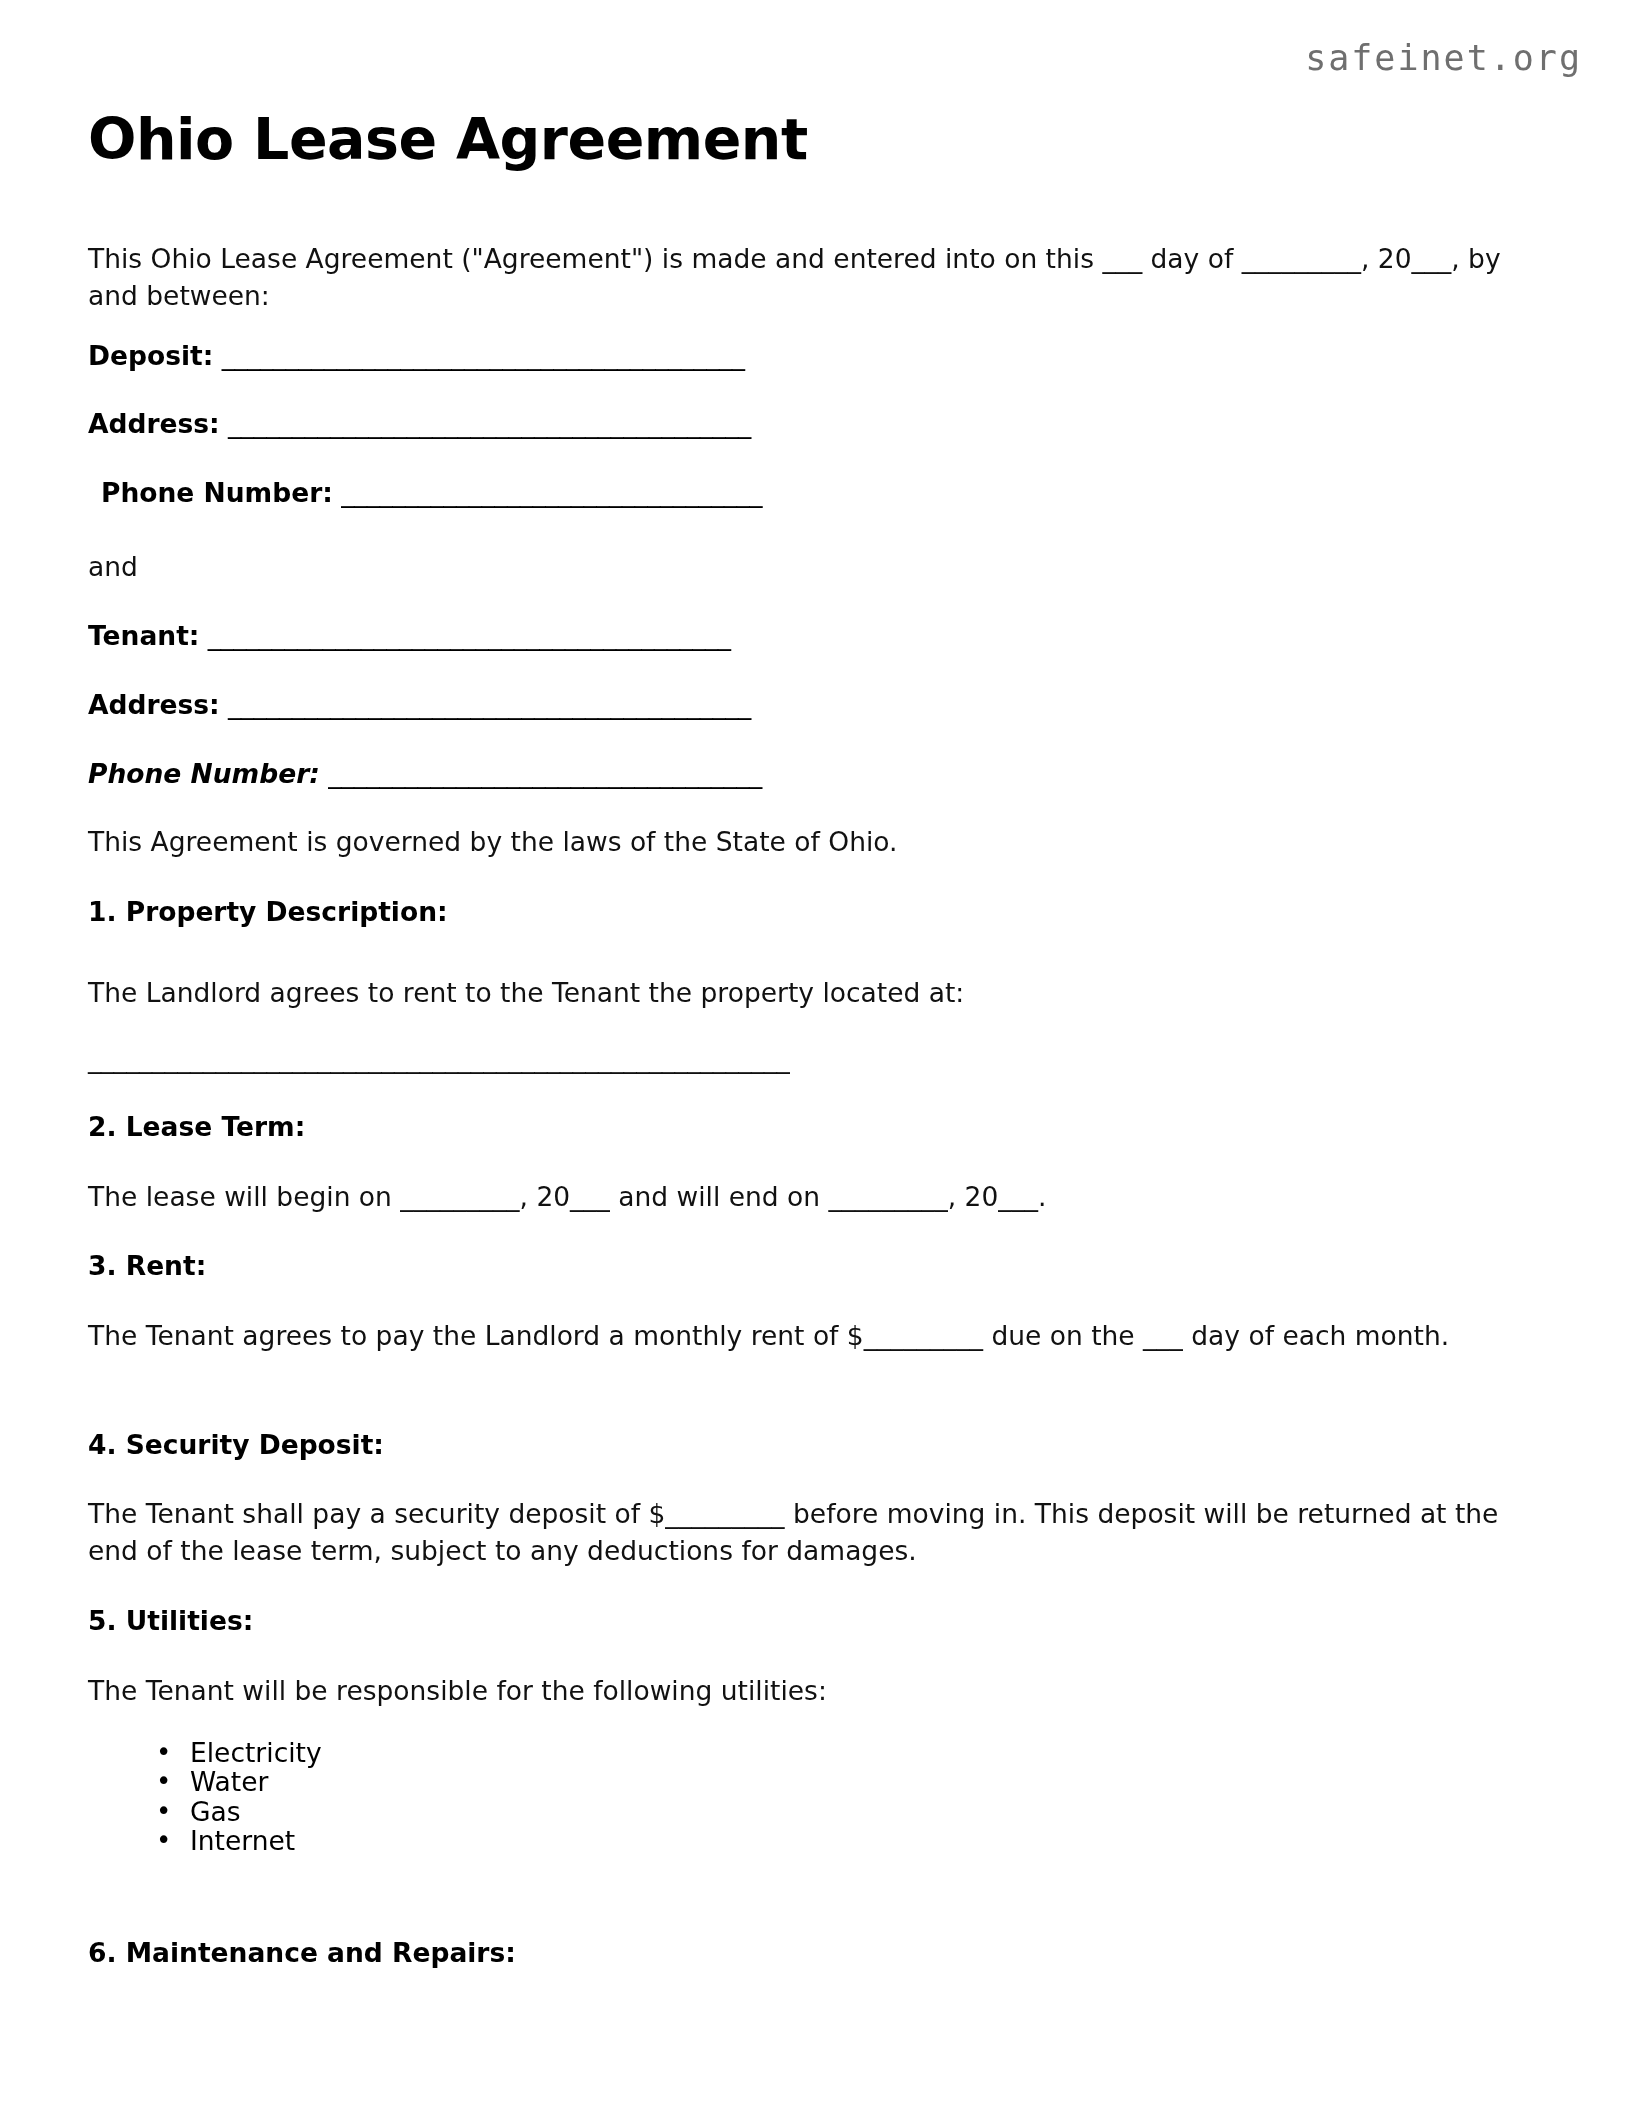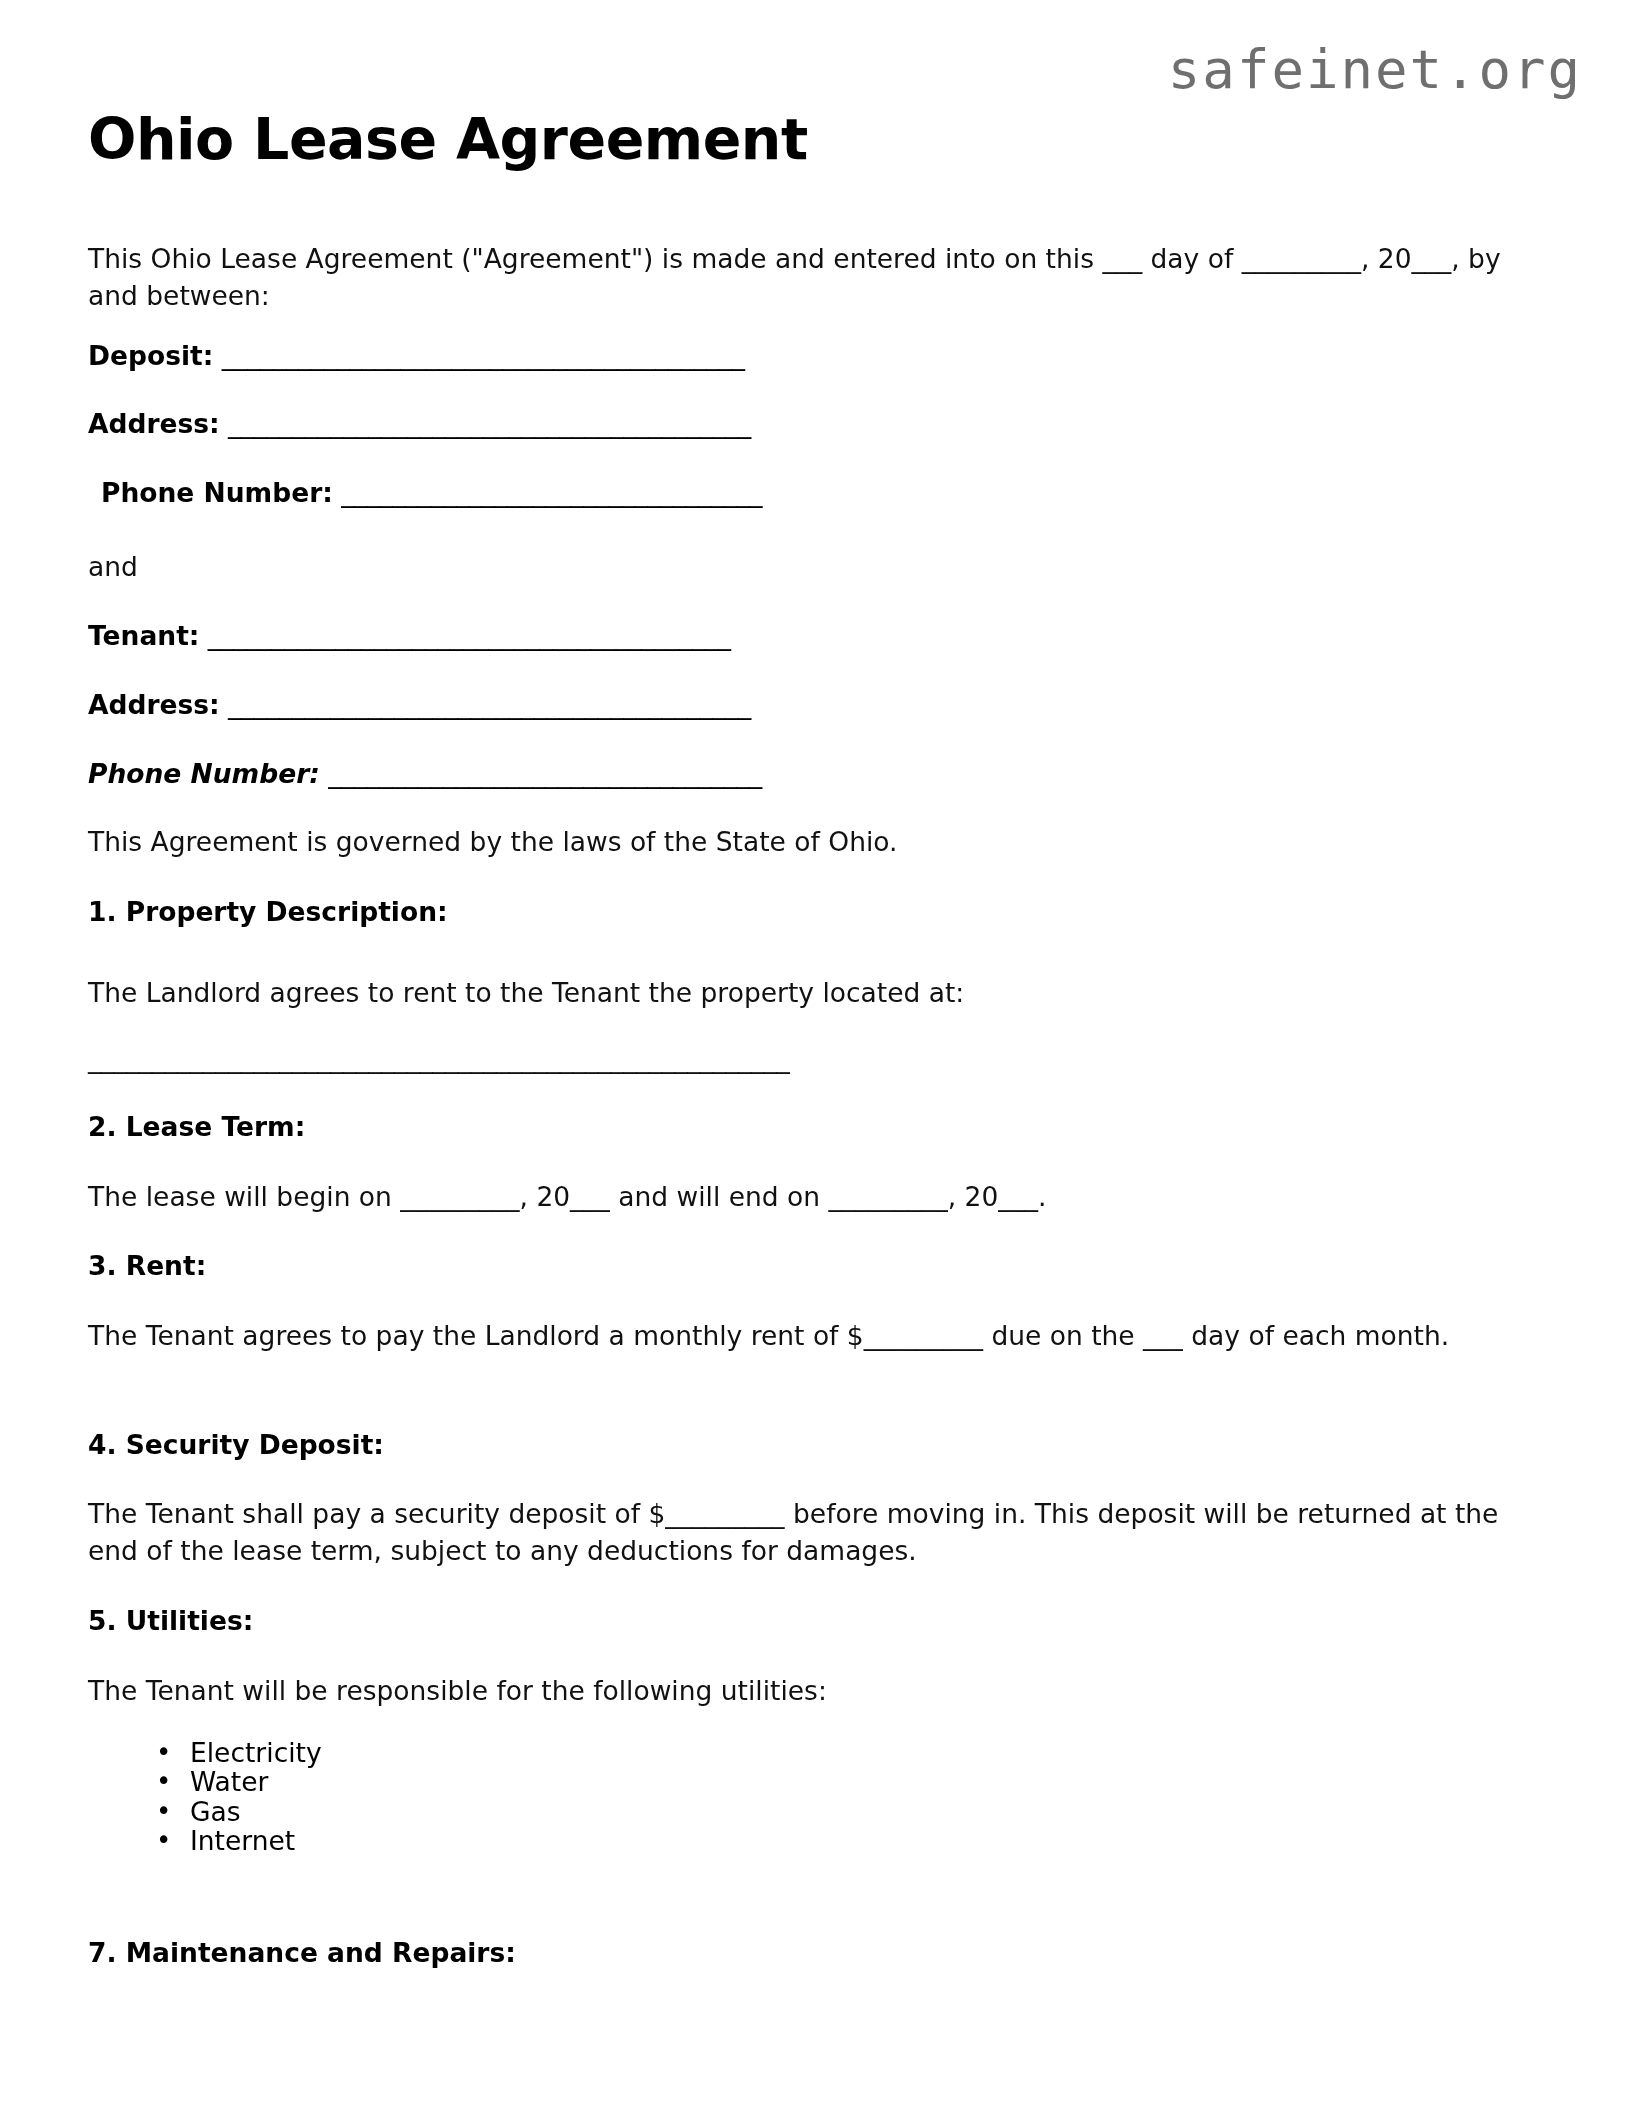--- a/index.html
+++ b/index.html
@@ -17,21 +17,21 @@
     overflow: hidden;
     font-family: "DejaVu Sans", sans-serif;
     color: #000000;
   }
 
   .watermark {
     position: absolute;
     right: 62px;
     top: 38px;
     font-family: "DejaVu Sans Mono", monospace;
-    font-size: 54px;
+    font-size: 35px;
     letter-spacing: 2px;
     color: #6f6f6f;
     white-space: nowrap;
   }
 
   h1.doc-title {
     font-family: "DejaVu Sans", sans-serif;
     font-weight: bold;
     font-size: 57px;
     line-height: 1.05;
@@ -184,16 +184,16 @@
   <div class="blk" style="top:1738px;">
     <ul class="util-list">
       <li>Electricity</li>
       <li>Water</li>
       <li>Gas</li>
       <li>Internet</li>
     </ul>
   </div>
 
   <div class="blk" style="top:1934px;">
-    <h2 class="section-heading">7. Maintenance and Repairs:</h2>
+    <h2 class="section-heading">6. Maintenance and Repairs:</h2>
   </div>
 
 </div>
 
 </body></html>

